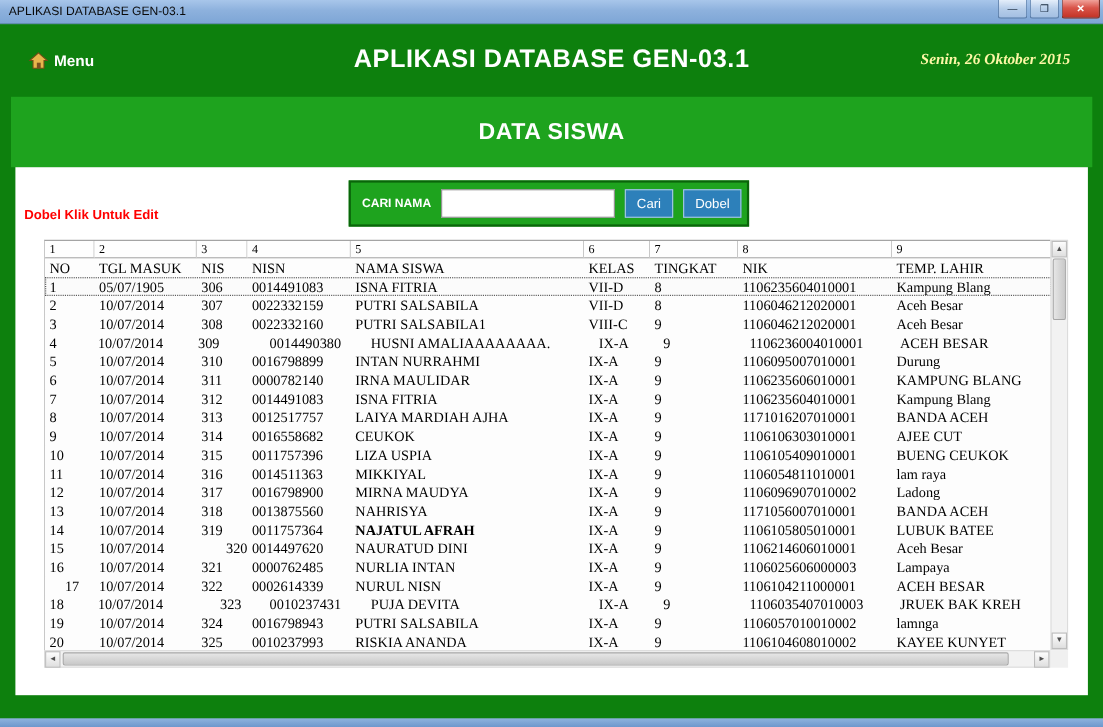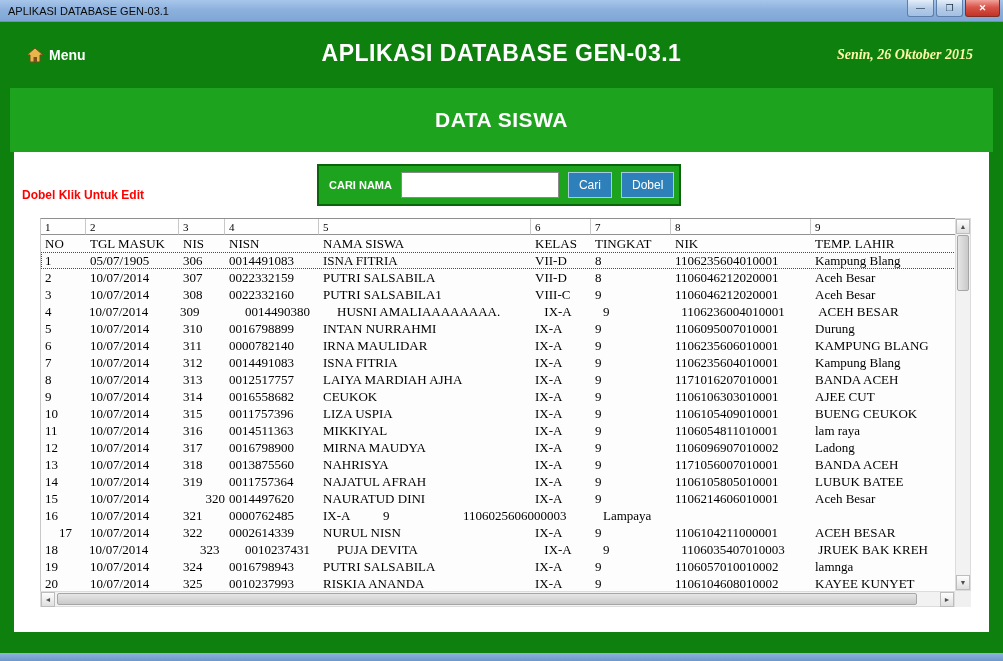--- a/index.html
+++ b/index.html
@@ -321,21 +321,21 @@
             <div class="cell" style="width: 60px;">IX-A</div>
             <div class="cell" style="width: 80px;">9</div>
             <div class="cell" style="width: 140px;">1171056007010001</div>
             <div class="cell" style="width: 145px;">BANDA ACEH</div>
           </div>
           <div class="grid-row data">
             <div class="cell" style="width: 45px;">14</div>
             <div class="cell" style="width: 93px;">10/07/2014</div>
             <div class="cell" style="width: 46px;">319</div>
             <div class="cell" style="width: 94px;">0011757364</div>
-            <div class="cell" style="width: 212px;">NAJATUL AFRAH</div>
+            <div class="cell" style="width: 212px; font-weight: bold;">NAJATUL AFRAH</div>
             <div class="cell" style="width: 60px;">IX-A</div>
             <div class="cell" style="width: 80px;">9</div>
             <div class="cell" style="width: 140px;">1106105805010001</div>
             <div class="cell" style="width: 145px;">LUBUK BATEE</div>
           </div>
           <div class="grid-row data">
             <div class="cell" style="width: 45px;">15</div>
             <div class="cell" style="width: 93px;">10/07/2014</div>
             <div class="cell" style="width: 46px; text-align: right;">320</div>
             <div class="cell" style="width: 94px;">0014497620</div>
@@ -343,20 +343,21 @@
             <div class="cell" style="width: 60px;">IX-A</div>
             <div class="cell" style="width: 80px;">9</div>
             <div class="cell" style="width: 140px;">1106214606010001</div>
             <div class="cell" style="width: 145px;">Aceh Besar</div>
           </div>
           <div class="grid-row data">
             <div class="cell" style="width: 45px;">16</div>
             <div class="cell" style="width: 93px;">10/07/2014</div>
             <div class="cell" style="width: 46px;">321</div>
             <div class="cell" style="width: 94px;">0000762485</div>
+            <div class="cell" style="width: 212px;">NURLIA INTAN</div>
             <div class="cell" style="width: 60px;">IX-A</div>
             <div class="cell" style="width: 80px;">9</div>
             <div class="cell" style="width: 140px;">1106025606000003</div>
             <div class="cell" style="width: 145px;">Lampaya</div>
           </div>
           <div class="grid-row data">
             <div class="cell" style="width: 45px; text-align: center;">17</div>
             <div class="cell" style="width: 93px;">10/07/2014</div>
             <div class="cell" style="width: 46px;">322</div>
             <div class="cell" style="width: 94px;">0002614339</div>

